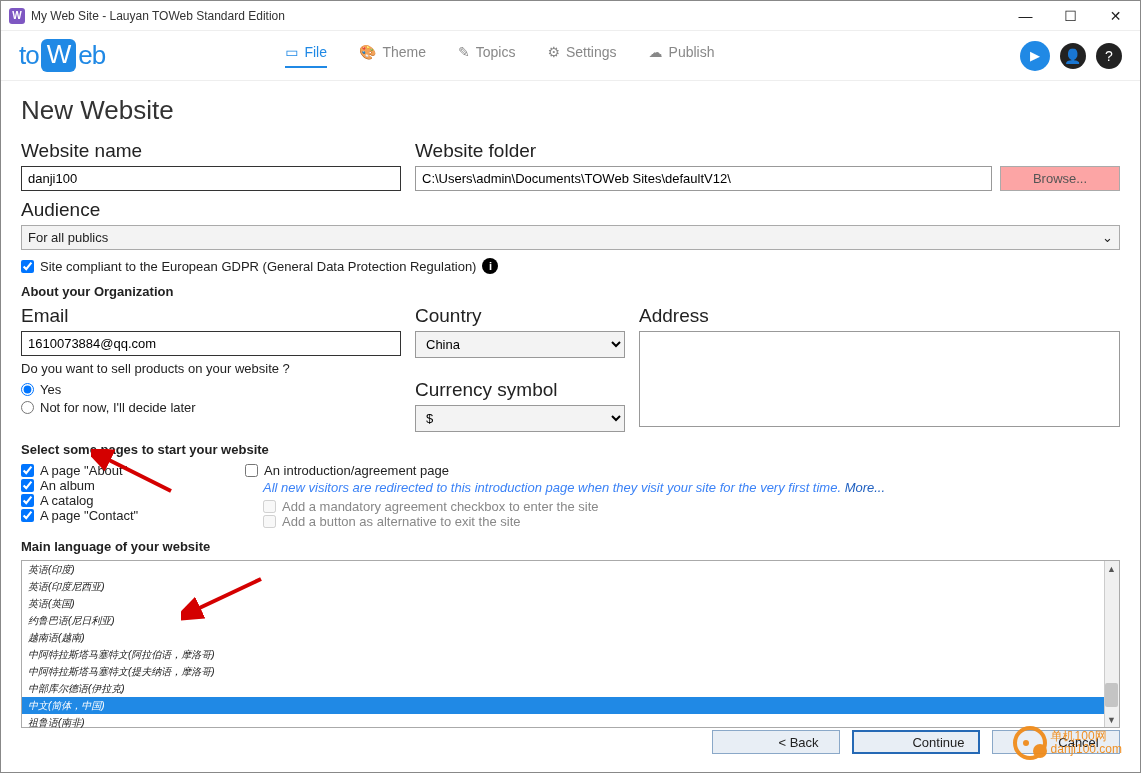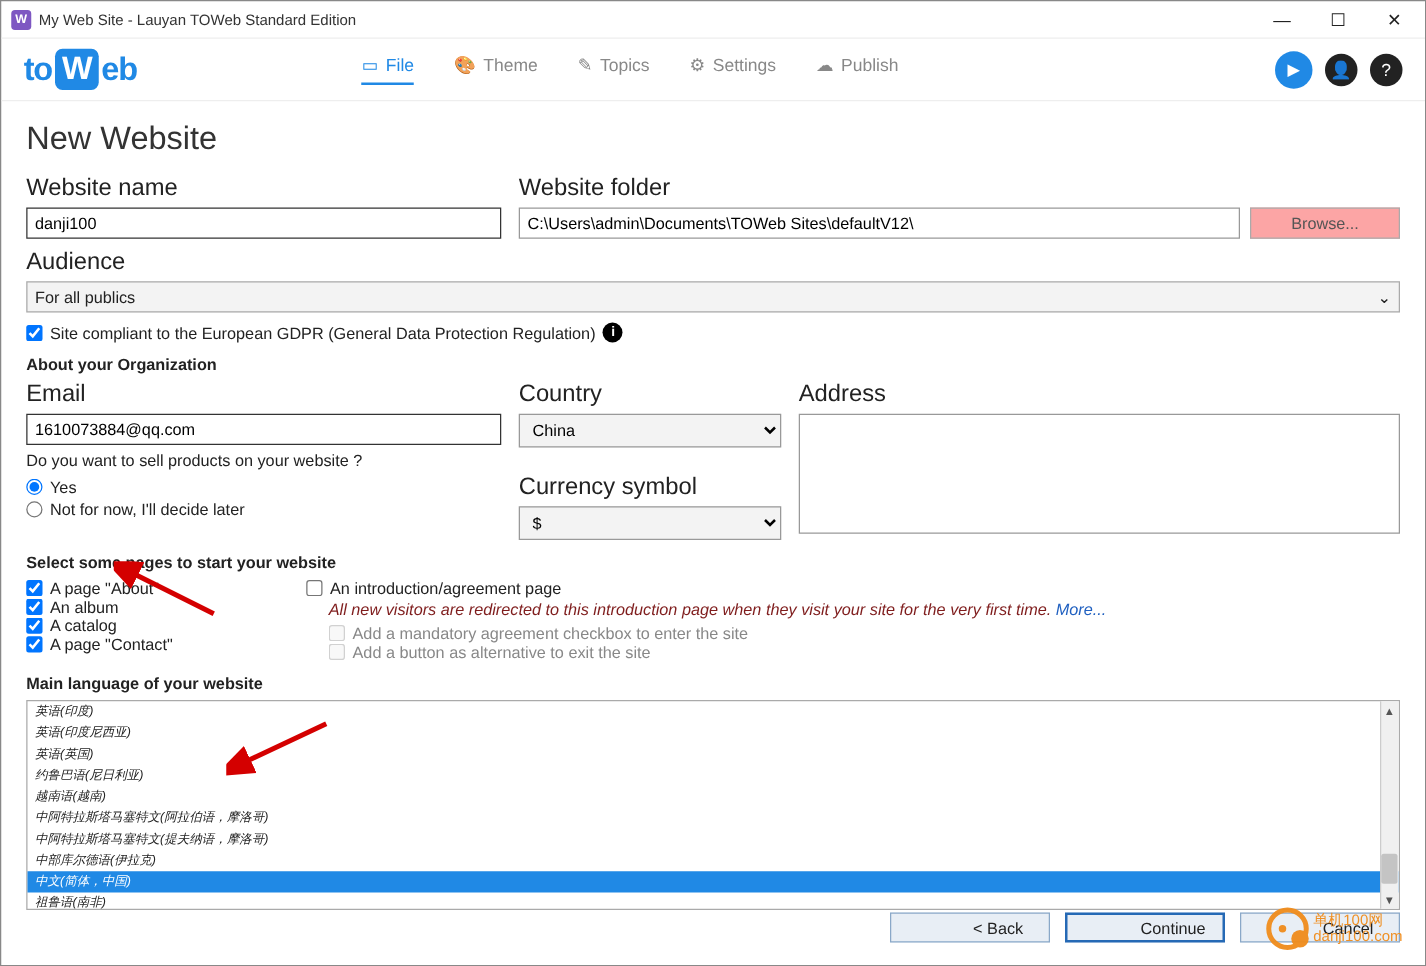--- a/index.html
+++ b/index.html
@@ -7,21 +7,21 @@
 
 
 .titlebar { height: 30px; display: flex; align-items: center; padding: 0 2px 0 8px; border-bottom: 1px solid #eee; }
 .titlebar .appicon { width: 16px; height: 16px; background: #7e57c2; border-radius: 3px; margin-right: 6px; display:flex; align-items:center; justify-content:center; color:#fff; font-size:10px; font-weight:bold;}
 .titlebar .title { font-size: 12px; color: #333; }
 .titlebar .winbtns { margin-left: auto; display: flex; }
 .winbtn { width: 45px; height: 30px; display:flex; align-items:center; justify-content:center; font-size:14px; color:#222; }
 
 
 .toolbar { height: 50px; display:flex; align-items:center; padding: 0 18px; border-bottom: 1px solid #eee;}
-.logo { color:#2089e5; font-size:26px; font-weight:bold; letter-spacing:-1px; display:flex; align-items:center; gap:2px;}
+.logo { color:#2089e5; font-size:26px; font-weight:normal; letter-spacing:-1px; display:flex; align-items:center; gap:2px;}
 .logo .w { background:#2089e5; color:#fff; border-radius:6px; padding:0 6px 2px 6px; }
 .tabs { display:flex; gap:32px; margin-left:180px; }
 .tab { display:flex; align-items:center; gap:6px; color:#888; font-size:14px; padding-bottom:6px; border-bottom:2px solid transparent; cursor:pointer;}
 .tab.active { color:#2089e5; border-bottom-color:#2089e5; }
 .rightctrls { margin-left:auto; display:flex; align-items:center; gap:10px;}
 .playbtn { width:30px; height:30px; border-radius:50%; background:#2089e5; display:flex; align-items:center; justify-content:center; color:#fff;}
 .icbtn { width:26px; height:26px; border-radius:50%; background:#222; color:#fff; display:flex; align-items:center; justify-content:center; font-size:14px;}
 
 
 .content { padding: 14px 20px; }
@@ -40,21 +40,21 @@
 .chk { display:flex; align-items:center; gap:6px; font-size:13px; }
 .infoicon { width:16px; height:16px; border-radius:50%; background:#000; color:#fff; font-size:11px; display:flex; align-items:center; justify-content:center; font-weight:bold;}
 
 .sectionhead { font-weight:bold; margin:10px 0 6px 0; }
 
 .radio { display:flex; align-items:center; gap:6px; margin-bottom:3px;}
 
 .pagescols { display:flex; gap:24px; }
 .pagescol1 { width:200px; position:relative;}
 
-.hint-it { font-style:italic; color:#7f1d1d; }
+.hint-it { font-style:italic; color:#3b82f6; }
 .link { color:#2060c0; cursor:pointer; }
 .disabled-chk { color:#888; }
 
 .langbox { border:1px solid #aaa; height:168px; position:relative; }
 .langbox .scroll { width:15px; background:#f0f0f0; position:absolute; right:0; top:0; bottom:0; border-left:1px solid #ccc;}
 .langbox .thumb { position:absolute; right:1px; width:13px; height:24px; background:#c4c4c4; bottom:20px; border-radius:2px;}
 .langbox .arrow { position:absolute; right:0; width:15px; height:15px; display:flex; align-items:center; justify-content:center; font-size:9px; color:#555;}
 .langitem { padding:0 6px; font-size:10px; line-height:17px; cursor:pointer;font-style:italic;}
 .langitem.selected { background:#2089e5; color:#fff; }
 

